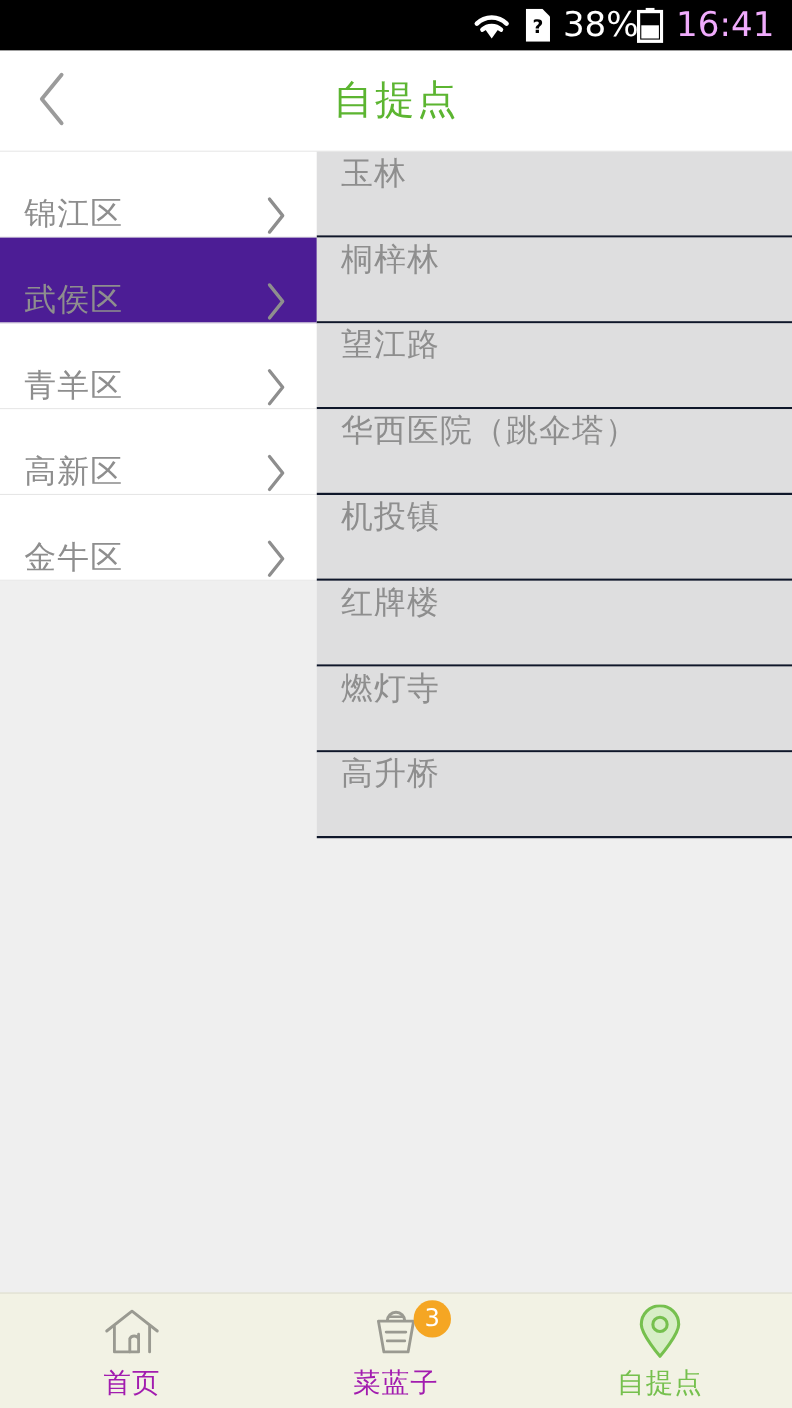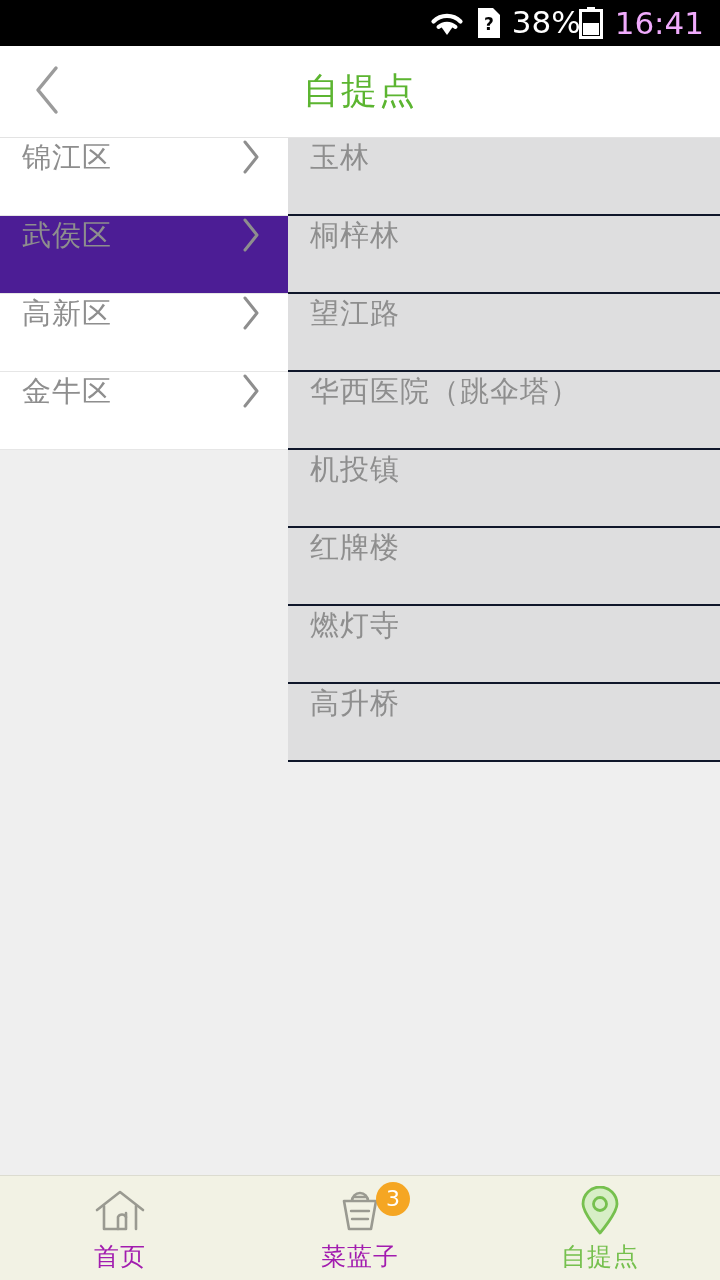--- a/index.html
+++ b/index.html
@@ -41,20 +41,21 @@
     font-family: "DejaVu Sans", "Liberation Sans", sans-serif;
   }
   .status-pct {
     color: #ffffff;
     font-size: 31px;
     line-height: 1;
     margin-right: -4px;
   }
   .pct-group {
     display: flex;
+    align-items: center;
     gap: 2px;
   }
 
   
   .header {
     height: 92px;
     background: #ffffff;
     position: relative;
     display: flex;
     align-items: center;
@@ -92,21 +93,21 @@
     position: absolute;
     top: 0;
     left: 0;
     width: 288px;
   }
   .district-row {
     height: 78px;
     background: #ffffff;
     border-bottom: 1px solid #e6e6e6;
     display: flex;
-    align-items: flex-start;
+    align-items: flex-end;
     justify-content: space-between;
     padding: 0 26px 0 22px;
     box-sizing: border-box;
   }
   .district-row.selected {
     background: #4c1d95;
   }
   .district-label {
     font-size: 29px;
     color: #8e8e8e;
@@ -245,20 +246,28 @@
     </div>
     <div class="district-row selected">
       <span class="district-label">武侯区</span>
       <span>
         <svg class="chev-right" width="22" height="38" viewBox="0 0 22 38">
           <polyline points="5,4 17,19 5,34" fill="none" stroke="#8e8e8e" stroke-width="3" stroke-linecap="round" stroke-linejoin="round"></polyline>
         </svg>
       </span>
     </div>
     <div class="district-row">
+      <span class="district-label">青羊区</span>
+      <span>
+        <svg class="chev-right" width="22" height="38" viewBox="0 0 22 38">
+          <polyline points="5,4 17,19 5,34" fill="none" stroke="#8e8e8e" stroke-width="3" stroke-linecap="round" stroke-linejoin="round"></polyline>
+        </svg>
+      </span>
+    </div>
+    <div class="district-row">
       <span class="district-label">高新区</span>
       <span>
         <svg class="chev-right" width="22" height="38" viewBox="0 0 22 38">
           <polyline points="5,4 17,19 5,34" fill="none" stroke="#8e8e8e" stroke-width="3" stroke-linecap="round" stroke-linejoin="round"></polyline>
         </svg>
       </span>
     </div>
     <div class="district-row">
       <span class="district-label">金牛区</span>
       <span>

